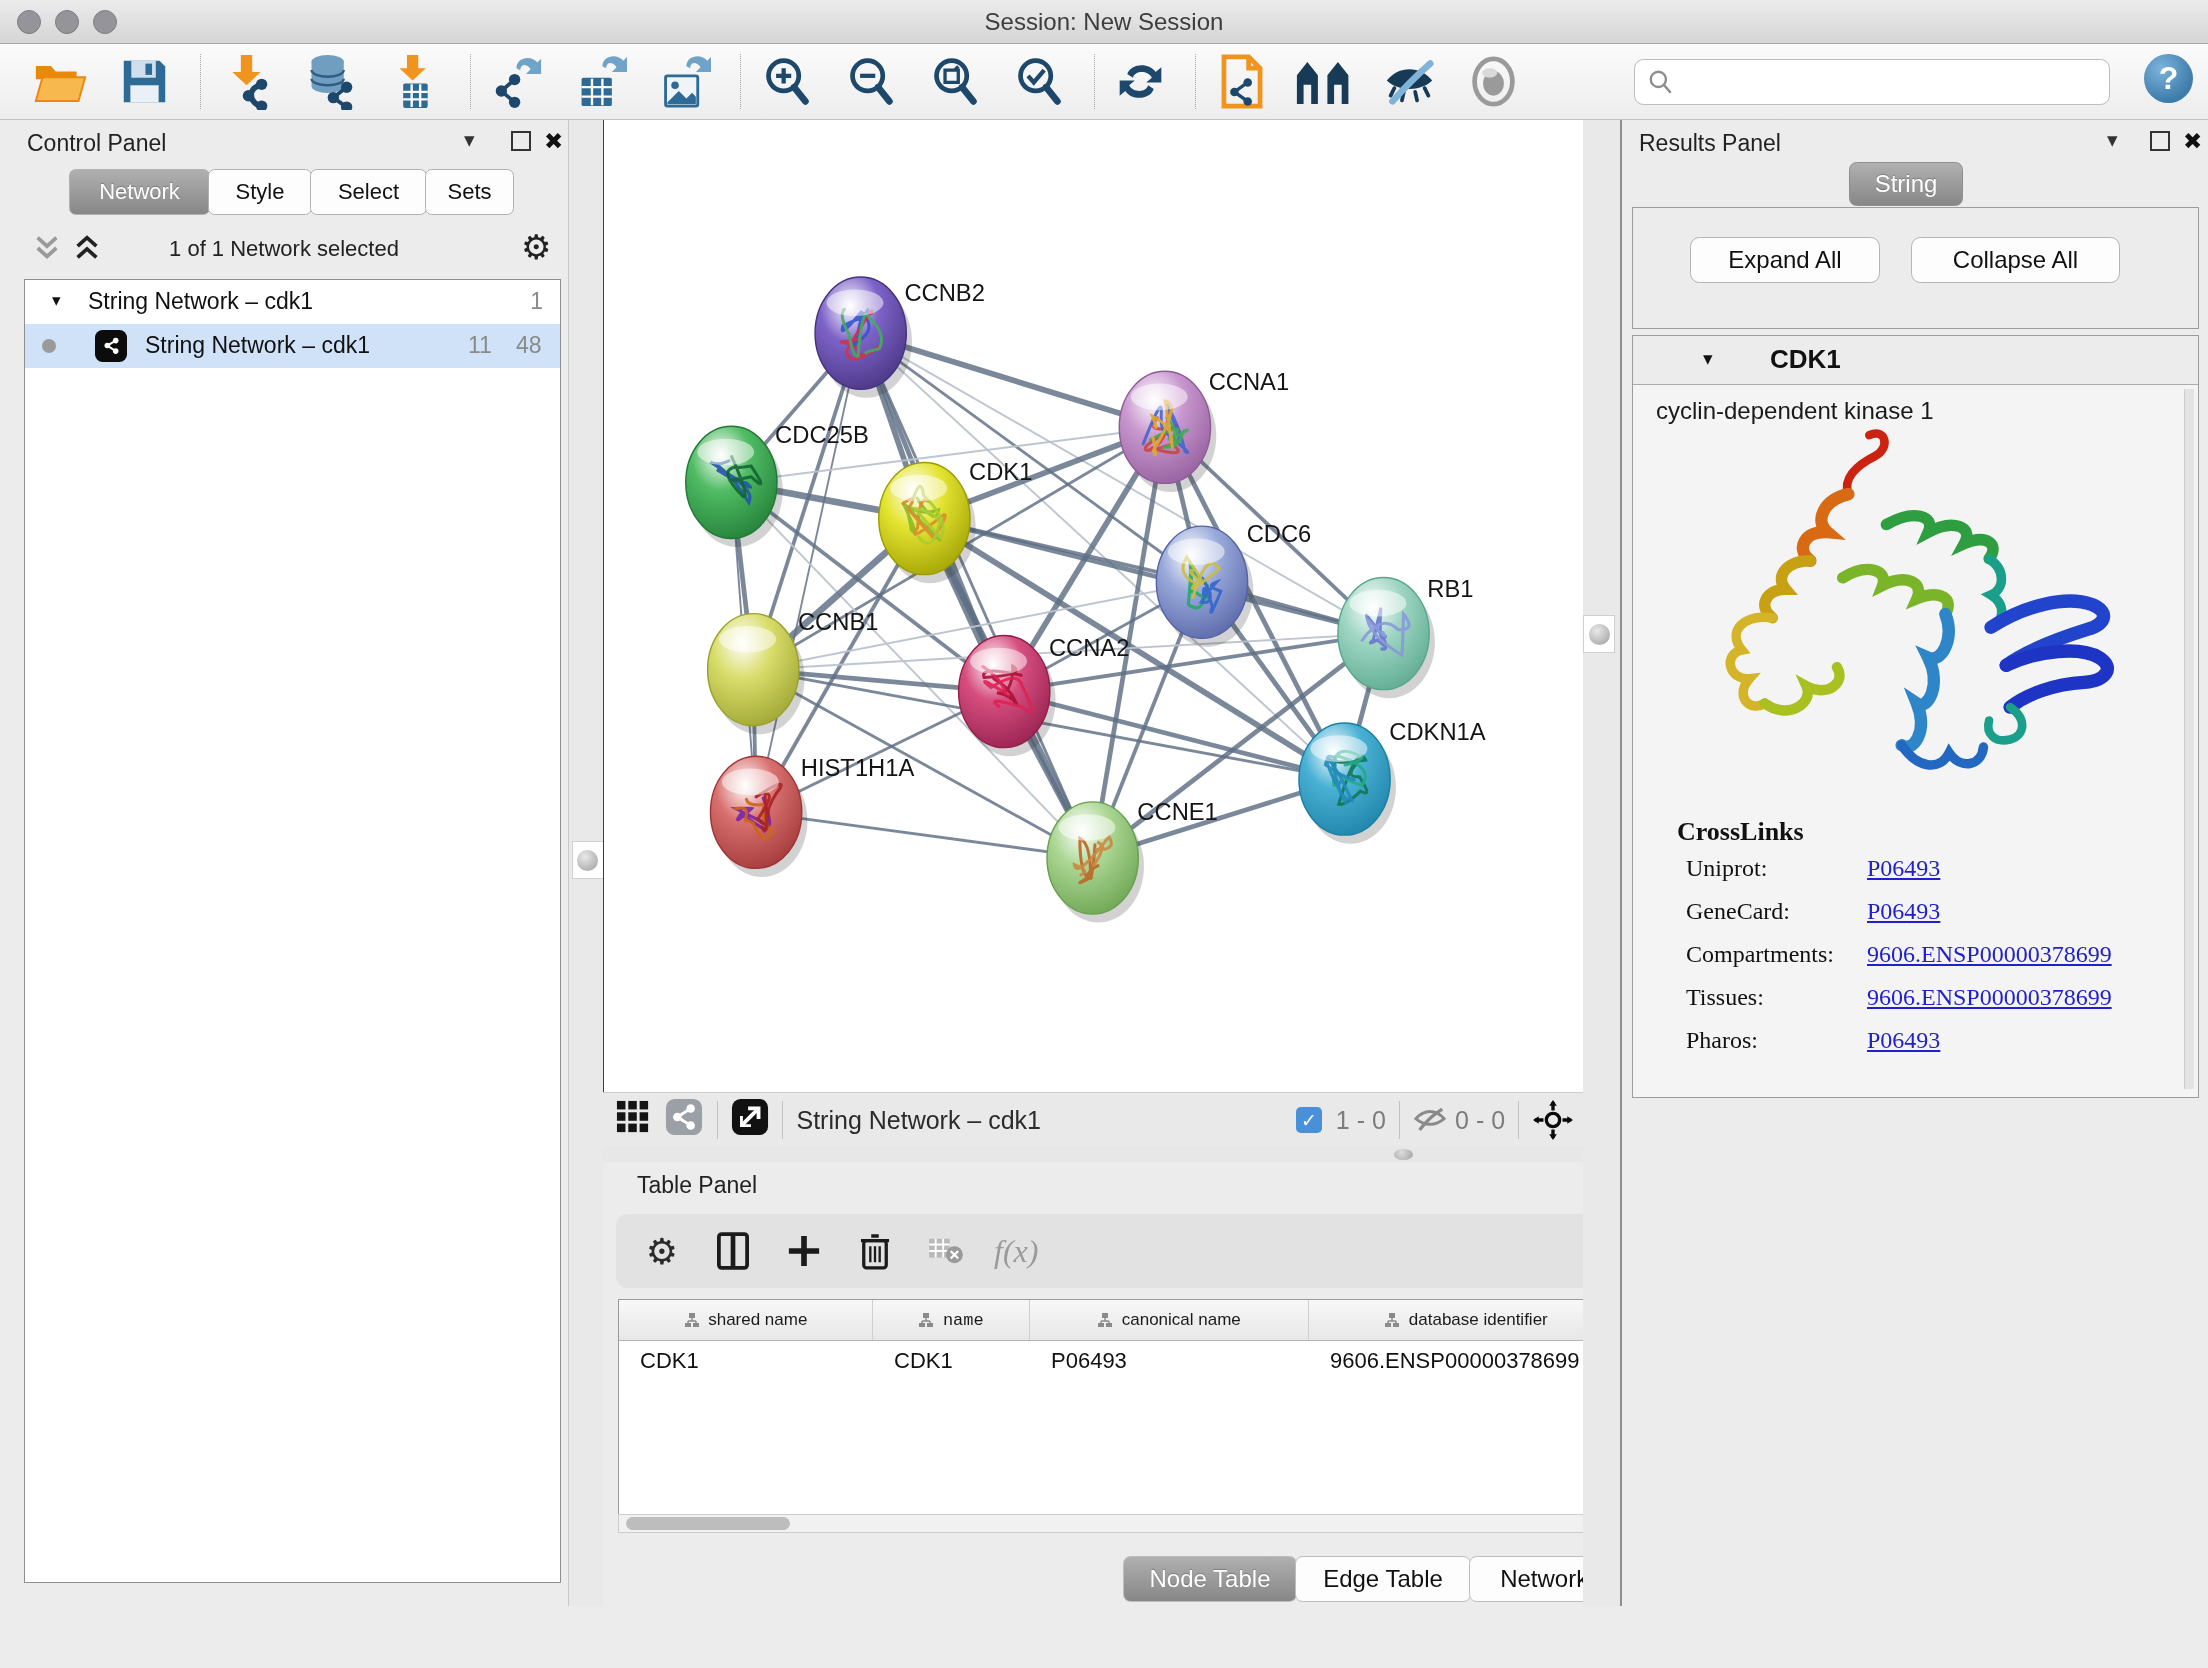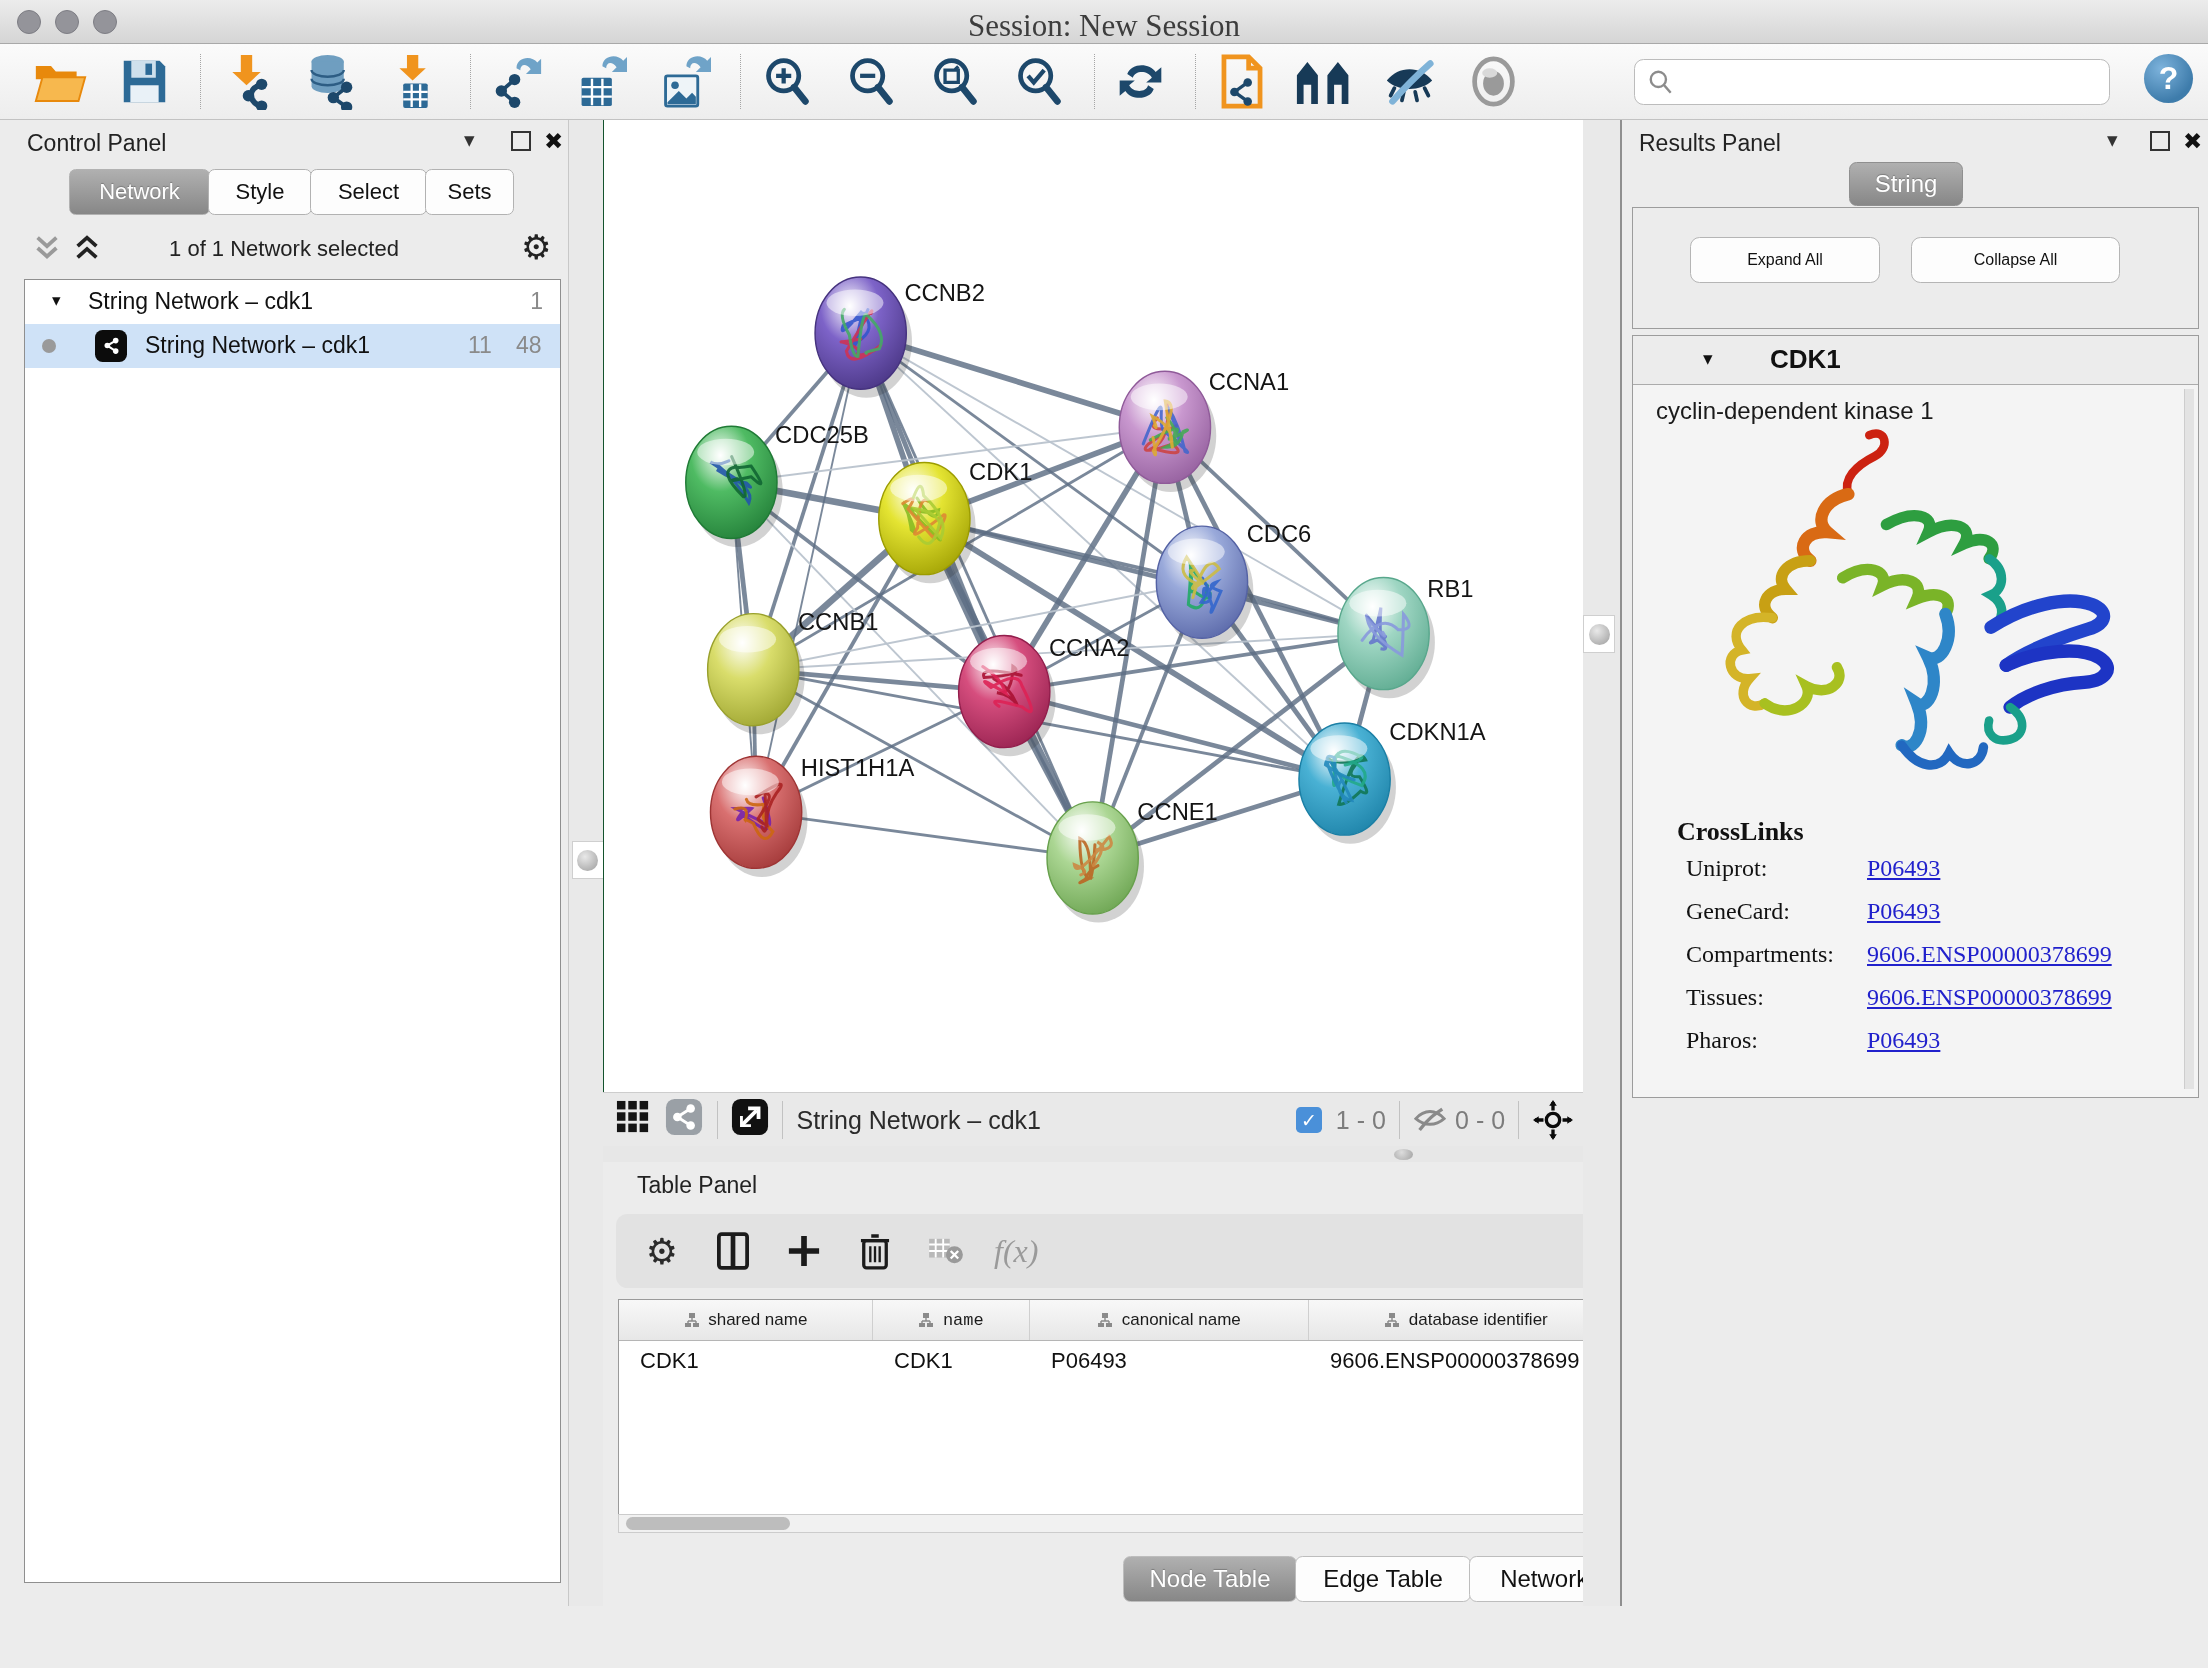--- a/index.html
+++ b/index.html
@@ -4,21 +4,21 @@
 <style>
   html,body{margin:0;padding:0;}
   body{width:2208px;height:1668px;overflow:hidden;background:#ececec;
        font-family:"Liberation Sans","DejaVu Sans",sans-serif;-webkit-font-smoothing:antialiased;}
   #app{position:absolute;inset:0;width:2208px;height:1668px;background:#ececec;}
   .abs{position:absolute;}
   
   #titlebar{left:0;top:0;width:2208px;height:43px;background:linear-gradient(#ececec,#d5d5d5);
             border-bottom:1px solid #a9a9a9;}
   .tl{width:22px;height:22px;border-radius:50%;background:#94949a;border:1px solid #7d7d84;top:9.5px;}
-  #win-title{width:100%;text-align:center;top:7.6px;font-size:31px;color:#3d3d3d;font-family:Liberation Serif, serif;}
+  #win-title{width:100%;text-align:center;top:7.6px;font-size:24px;color:#3d3d3d;}
   
   #toolbar{left:0;top:44px;width:2208px;height:76px;background:linear-gradient(#fbfbfb,#ededed);
            border-bottom:1.9px solid #c2c2c2;display:flex;align-items:center;padding-left:30px;box-sizing:border-box;}
   .tb-btn{width:61px;height:63px;display:flex;align-items:center;justify-content:center;flex:0 0 auto;margin-right:23px;}
   .tb-sep{flex:0 0 auto;height:55px;border-left:1.9px dotted #a5a5a5;margin:0 15px 0 1.9px;}
   #search-wrap{left:1634px;top:59px;width:474px;height:44px;background:#fff;border:1.9px solid #bcbcbc;
                border-radius:9.5px;display:flex;align-items:center;}
   #search-input{border:none;outline:none;flex:1;height:36px;font-size:23px;background:transparent;padding:0 7.6px;}
   #help-btn{left:2144px;top:54px;width:49px;height:49px;border-radius:50%;
             background:radial-gradient(circle at 35% 30%,#7db3dc,#3e7cab 70%);color:#fff;font-size:32px;
@@ -60,21 +60,21 @@
   .th svg{margin-right:8.6px;flex:0 0 auto;}
   .tr{display:flex;height:40px;}
   .td{font-size:22px;color:#111;padding-left:21px;box-sizing:border-box;display:flex;align-items:center;
       flex:0 0 auto;overflow:hidden;white-space:nowrap;}
   #h-scroll{left:618px;top:1514px;width:1585px;height:19px;background:#f1f1f1;border:1px solid #cccccc;box-sizing:border-box;}
   #h-thumb{left:626px;top:1517px;width:164px;height:13.3px;border-radius:6.7px;background:#bdbdbd;}
   .bt-tab{height:44px;line-height:44px;text-align:center;font-size:24px;border:1px solid #bdbdbd;border-radius:7.6px;}
   
   #results-panel{left:1620px;top:120px;width:589px;height:1486px;background:#ececec;border-left:2.9px solid #8f8f8f;}
   #rp-topbox{left:1632px;top:207px;width:565px;height:120px;border:1.9px solid #9c9c9c;background:#ececec;}
-  .rp-btn{height:44px;background:#fdfdfd;border:1.9px solid #b5b5b5;border-radius:9.5px;font-size:16px;color:#111;
+  .rp-btn{height:44px;background:#fdfdfd;border:1.9px solid #b5b5b5;border-radius:9.5px;font-size:24px;color:#111;
           display:flex;align-items:center;justify-content:center;}
   #rp-section{left:1632px;top:335px;width:565px;height:761px;border:1.9px solid #9c9c9c;background:#f4f4f4;}
   #rp-sec-head{left:0;top:0;width:100%;height:49px;background:#ececec;border-bottom:1.9px solid #ababab;box-sizing:border-box;}
   .serif{font-family:"Liberation Serif","DejaVu Serif",serif;}
   .xl-row{position:relative;height:43px;}
   .xl-label{position:absolute;left:53px;font-size:24px;color:#111;}
   .xl-link{position:absolute;left:234px;font-size:24px;color:#2121cc;text-decoration:underline;}
   
   #statusbar{left:0;top:1605px;width:2208px;height:63px;background:linear-gradient(#f2f2f2,#e4e4e4);border-top:1px solid #b5b5b5;}
   .sb-btn{background:linear-gradient(#ffffff,#efefef);border:1.9px solid #adadad;display:flex;align-items:center;justify-content:center;}

